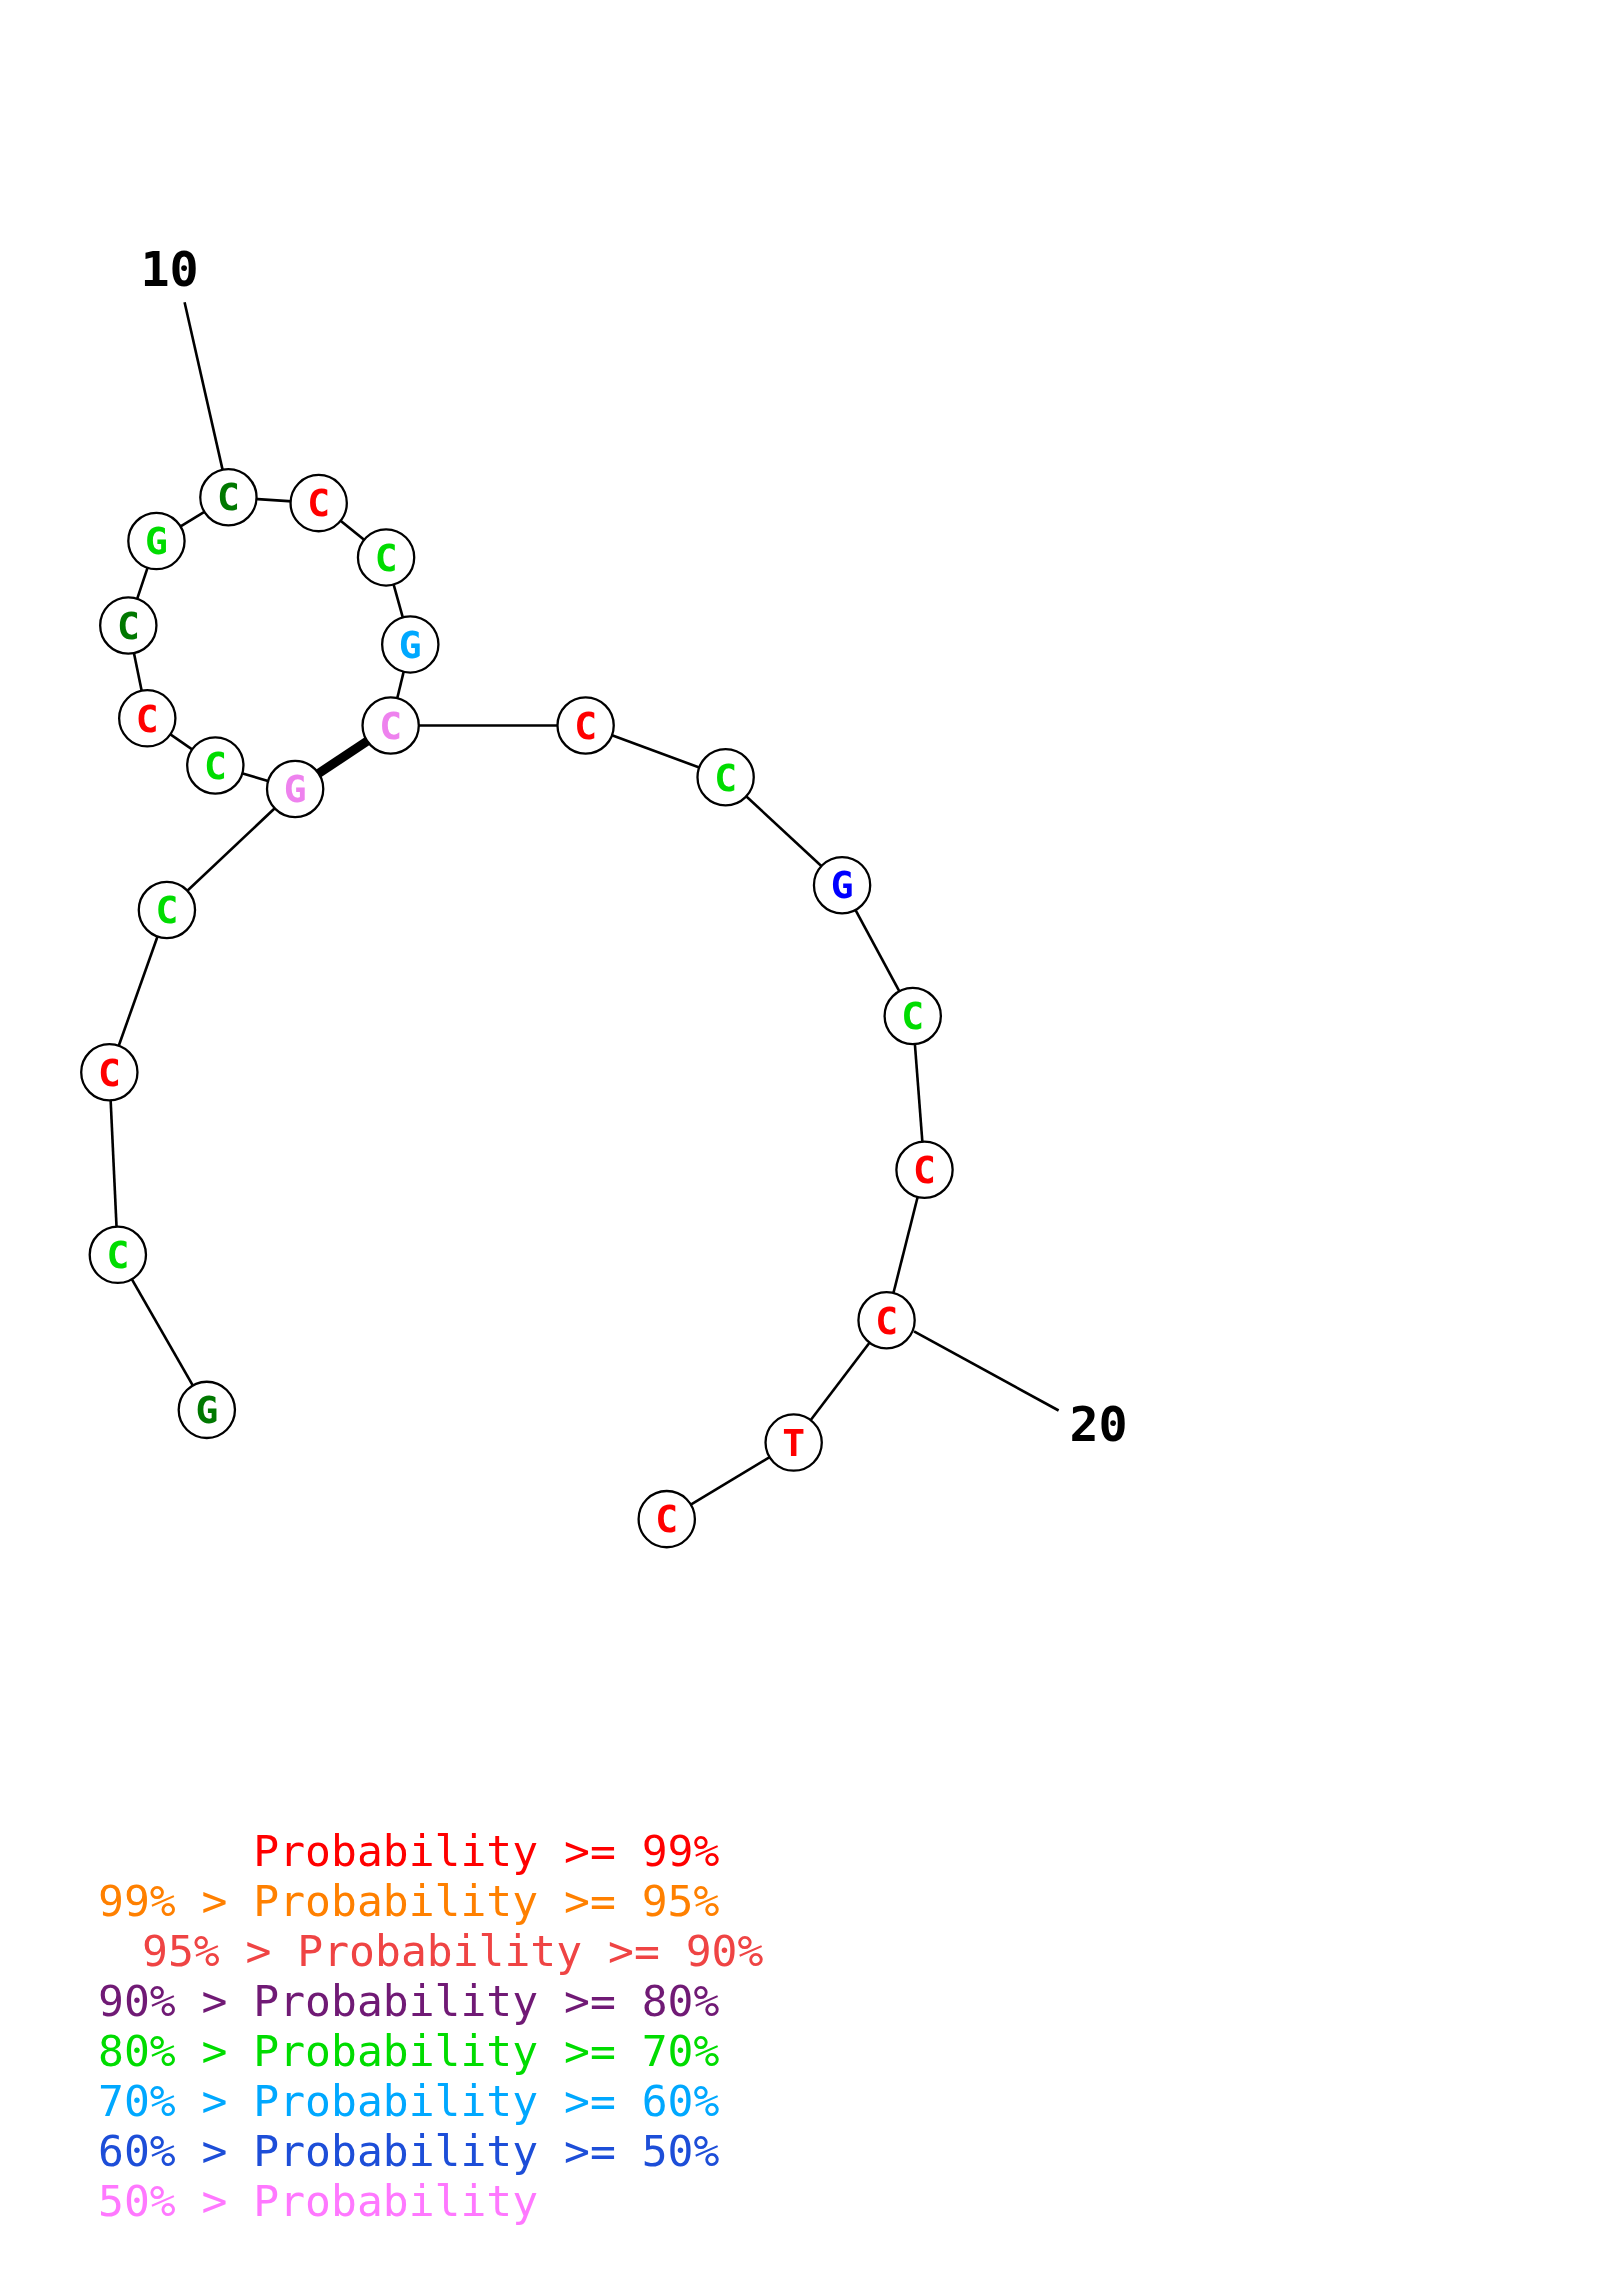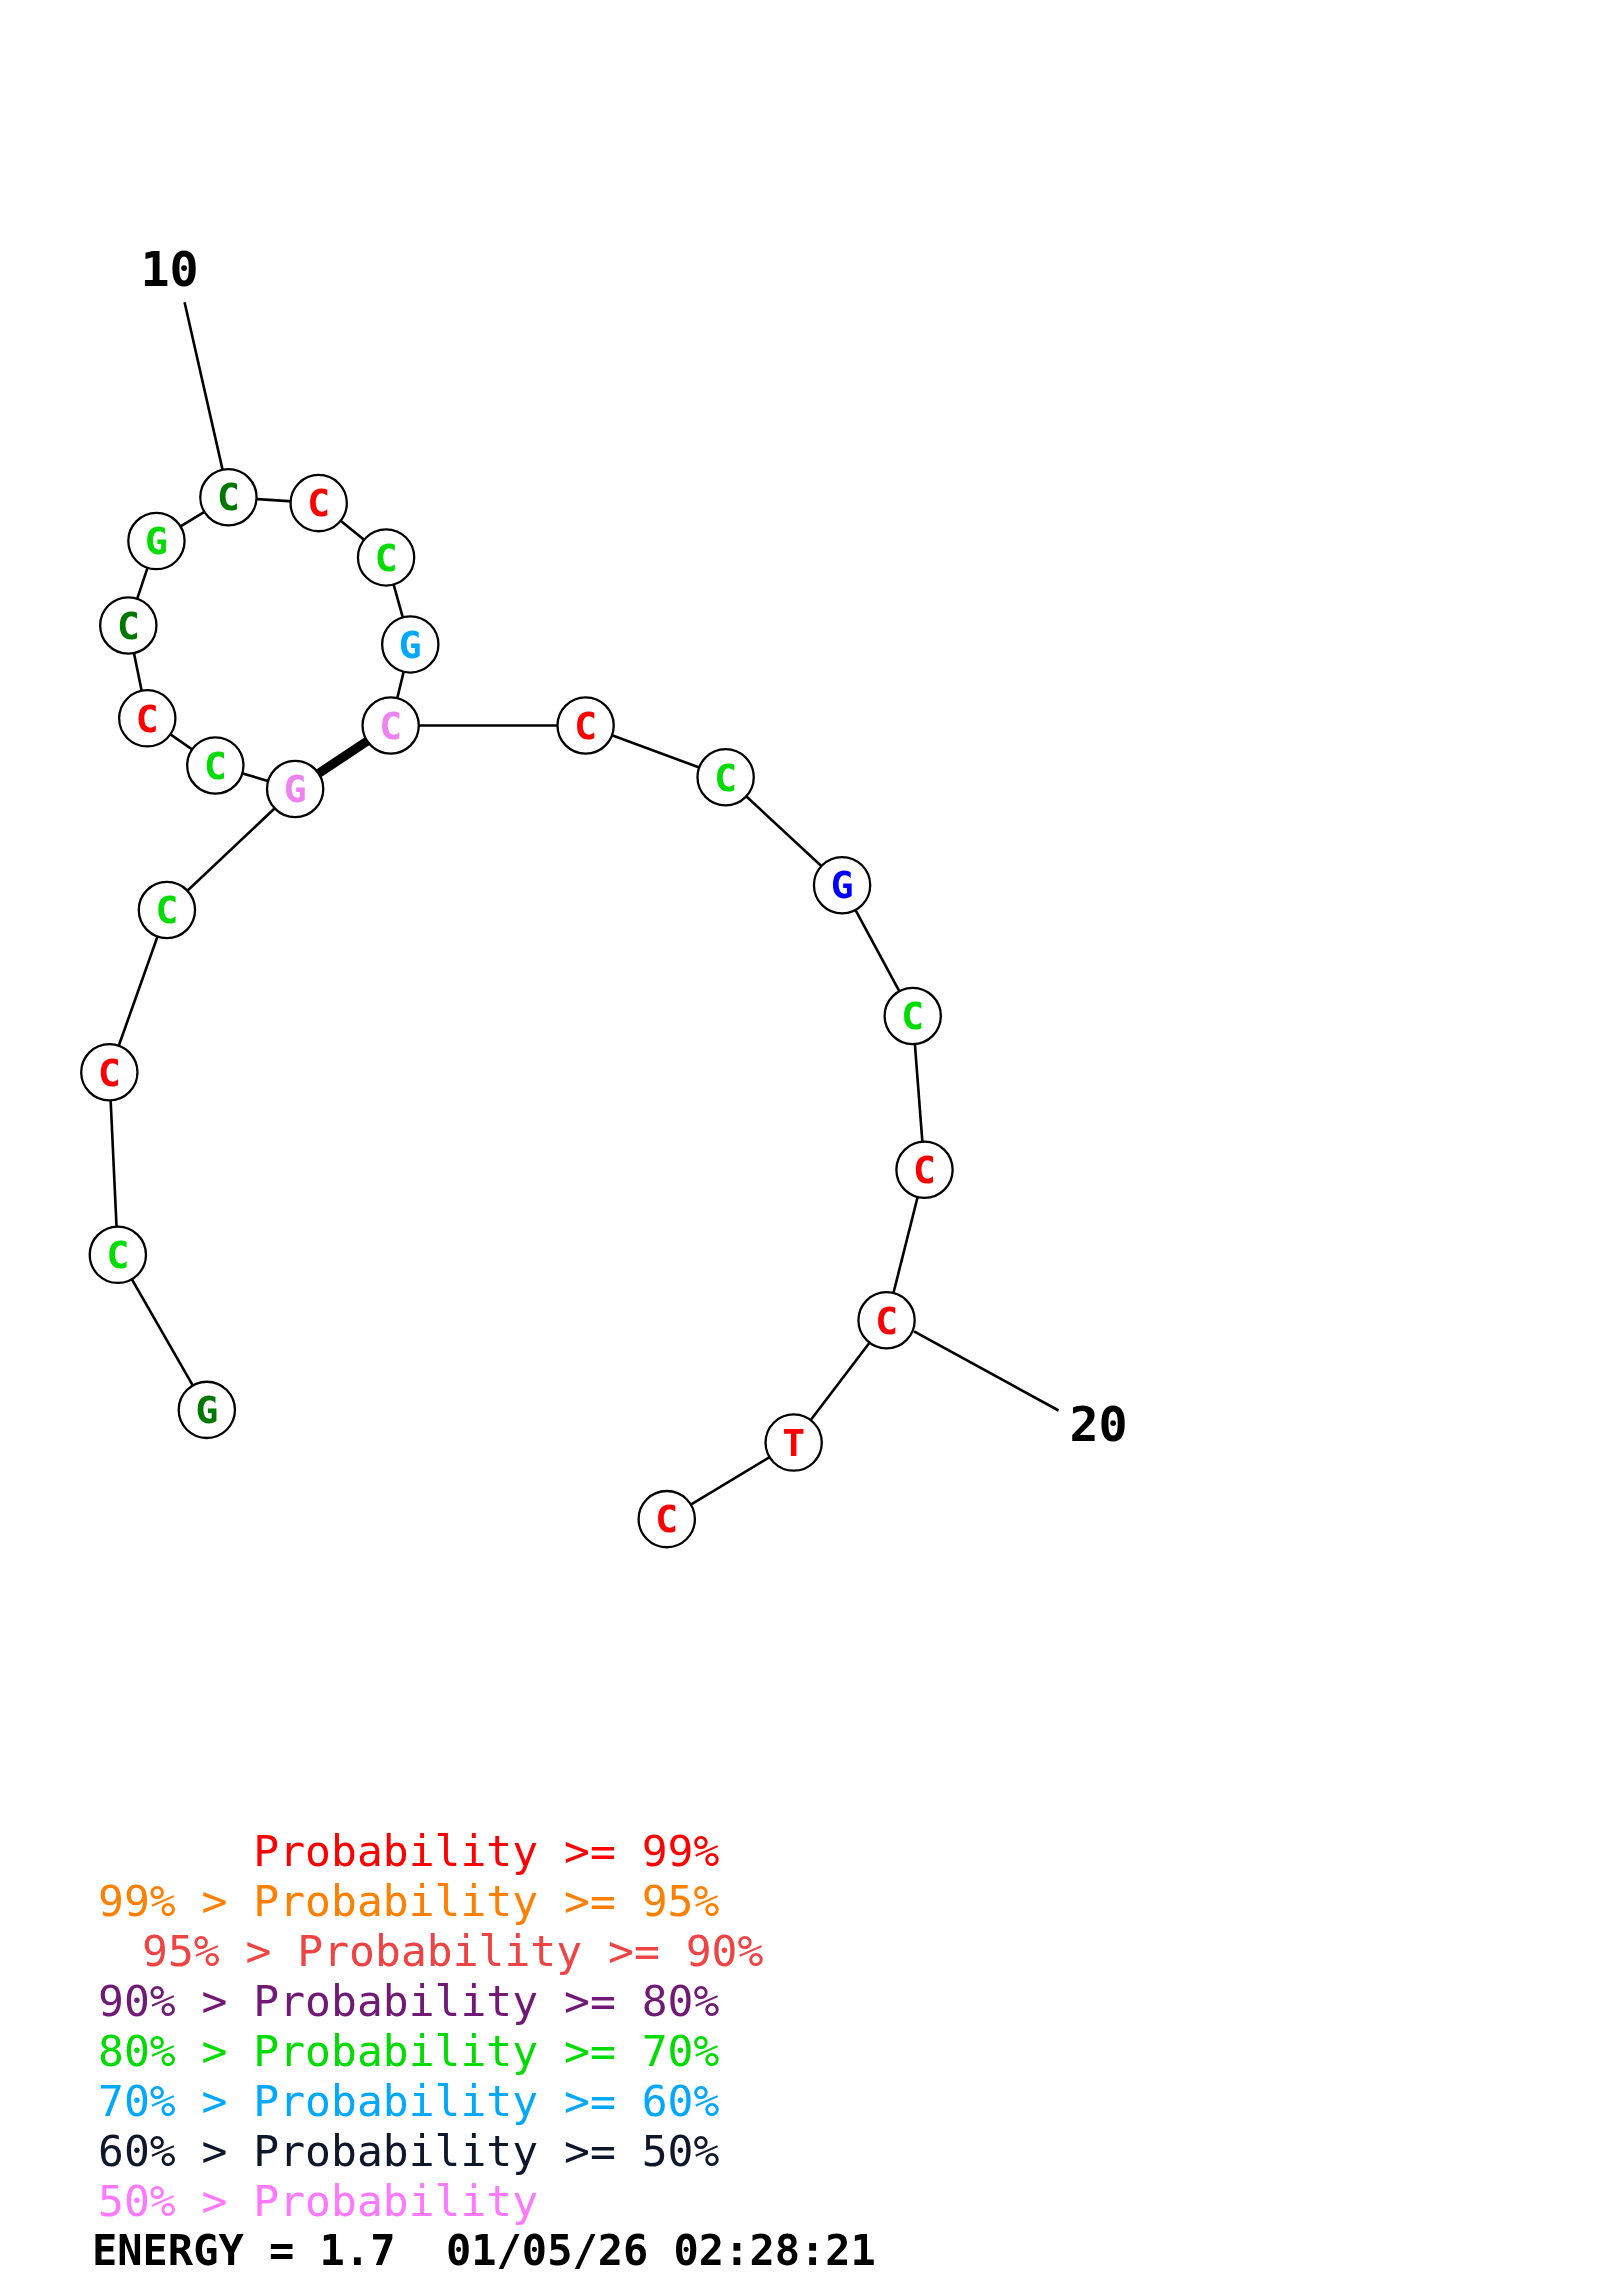--- a/index.html
+++ b/index.html
@@ -116,20 +116,19 @@
       <text x="1019" y="2322" text-anchor="middle" dy="0.35em" fill="#FF0000" font-size="58" font-weight="bold" font-family="&quot;DejaVu Sans Mono&quot;, monospace">C</text>
     </svg>
 
   <div class="legend">
     <div class="legend-row" style="color: rgb(255, 0, 0);">      Probability &gt;= 99%</div>
     <div class="legend-row" style="color: rgb(255, 128, 0);">99% &gt; Probability &gt;= 95%</div>
     <div class="legend-row" style="color: #ef4444; margin-left: 44px;">95% &gt; Probability &gt;= 90%</div>
     <div class="legend-row" style="color: #701a75;">90% &gt; Probability &gt;= 80%</div>
     <div class="legend-row" style="color: rgb(0, 220, 0);">80% &gt; Probability &gt;= 70%</div>
     <div class="legend-row" style="color: rgb(0, 168, 255);">70% &gt; Probability &gt;= 60%</div>
-    <div class="legend-row" style="color: #0f172a;">60% &gt; Probability &gt;= 50%</div>
+    <div class="legend-row" style="color: #1d4ed8;">60% &gt; Probability &gt;= 50%</div>
     <div class="legend-row" style="color: rgb(255, 120, 255);">50% &gt; Probability</div>
   </div>
 
-  <div class="energy">ENERGY = 1.7  01/05/26 02:28:21</div>
 
 </div>
 
 
 </body></html>

